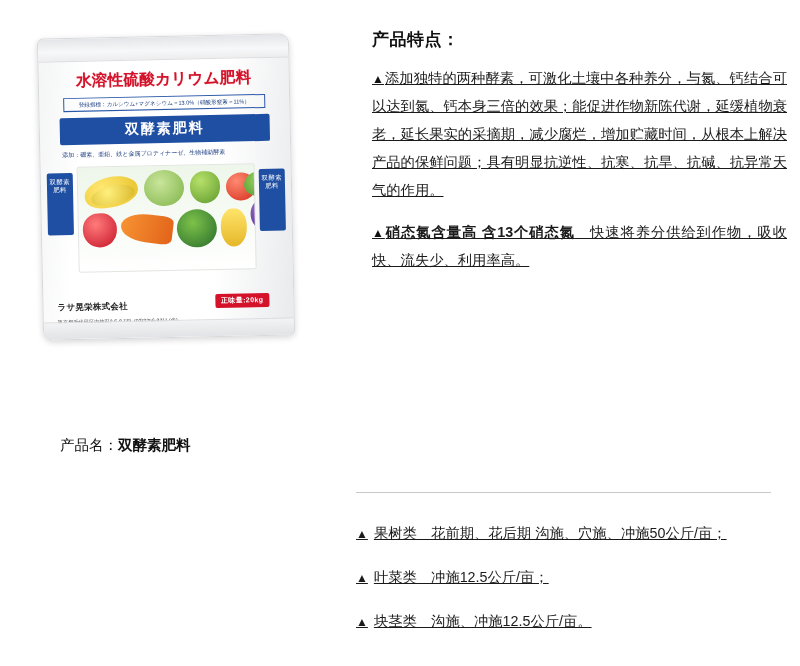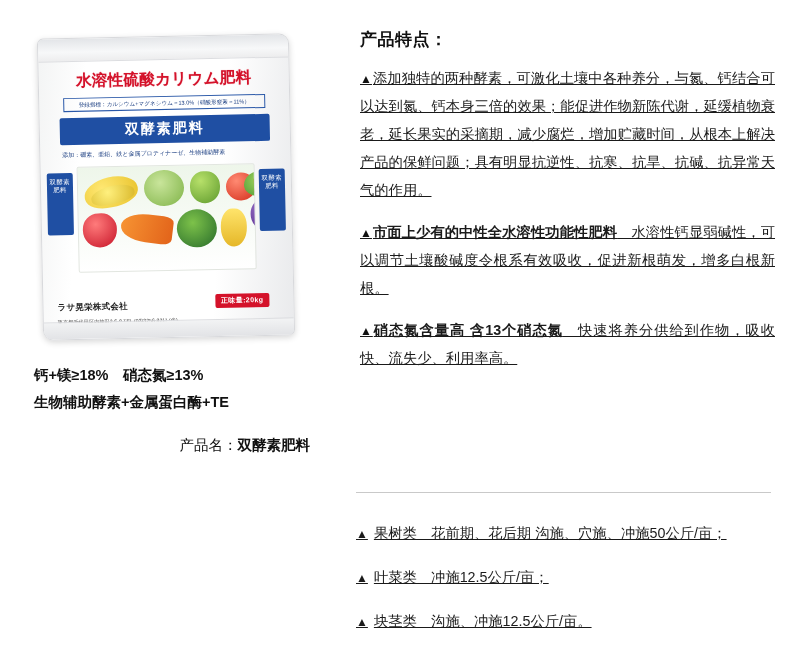--- a/index.html
+++ b/index.html
@@ -246,41 +246,41 @@
   }
   .left-meta {
     position: absolute;
     left: 60px;
     top: 432px;
     width: 250px;
     font-size: 14.5px;
     line-height: 1.9;
     color: #111;
   }
-  .left-meta .row { white-space: nowrap; text-align: right; }
+  .left-meta .row { white-space: nowrap; }
   .left-meta .lbl { }
   .left-meta .val { font-weight: bold; }
 
   
   .right-col {
     position: absolute;
     left: 356px;
     top: 0;
     width: 420px;
     height: 666px;
   }
   .sec-title {
     font-size: 17px;
     font-weight: bold;
     color: #111;
     letter-spacing: 0.5px;
   }
   .features {
     position: absolute;
-    left: 4px;
+    left: 16px;
     top: 28px;
     width: 415px;
   }
   .feature-list {
     margin-top: 14px;
     text-decoration: underline;
   }
   .para {
     font-size: 14.3px;
     line-height: 1.95;
@@ -364,41 +364,36 @@
 
         <div class="weight-badge">正味量:20kg</div>
         <div class="bag-company">ラサ晃栄株式会社</div>
         <div class="bag-addr">東京都千代田区内神田2-6-8
 TEL (03)3256-8211 (代)</div>
 
         <div class="bag-bottom-seal"></div>
       </div>
     </div>
 
-    <div class="left-specs">
-      <div>钙+镁≥18%　硝态氮≥13%</div>
-      <div>生物辅助酵素+金属蛋白酶+TE</div>
-    </div>
 
     <div class="left-meta">
       <div class="row">
         <span class="lbl">产品名：</span><span class="val">双酵素肥料</span>
       </div>
     </div>
   </div>
 
   <div class="right-col">
 
     <div class="features">
       <div class="sec-title">产品特点：</div>
 
       <div class="feature-list">
         <p class="para"><span class="tri">▲</span><span class="hl"></span><span>添加独特的两种酵素，可激化土壤中各种养分，与氮、钙结合可以达到氮、钙本身三倍的效果；能促进作物新陈代谢，延缓植物衰老，延长果实的采摘期，减少腐烂，增加贮藏时间，从根本上解决产品的保鲜问题；具有明显抗逆性、抗寒、抗旱、抗碱、抗异常天气的作用。</span></p>
 
-        <p class="para"><span class="tri">▲</span><span class="hl">市面上少有的中性全水溶性功能性肥料</span><span>　水溶性钙显弱碱性，可以调节土壤酸碱度令根系有效吸收，促进新根萌发，增多白根新根。</span></p>
 
 
 
         <p class="para"><span class="tri">▲</span><span class="hl">硝态氮含量高 含13个硝态氮</span><span>　快速将养分供给到作物，吸收快、流失少、利用率高。</span></p>
       </div>
     </div>
 
     <div class="divider"></div>
 
     <div class="usage">

